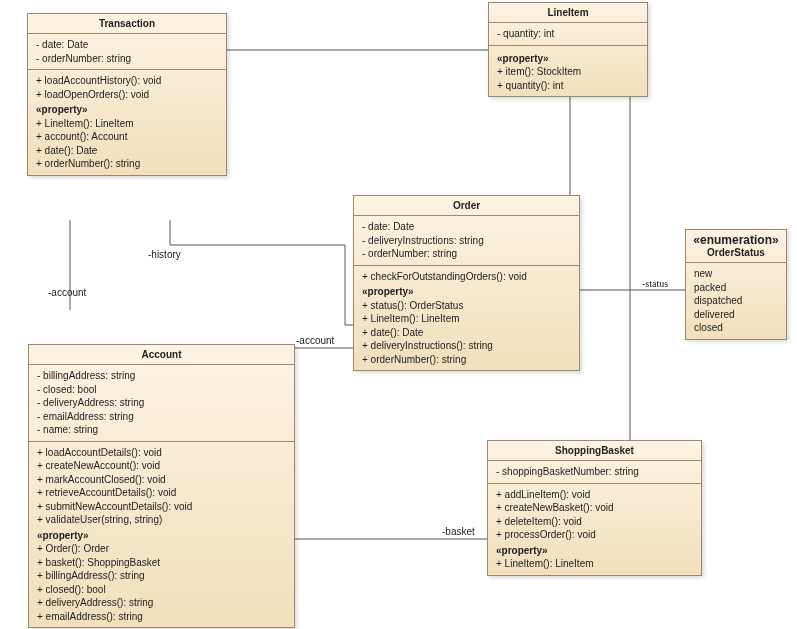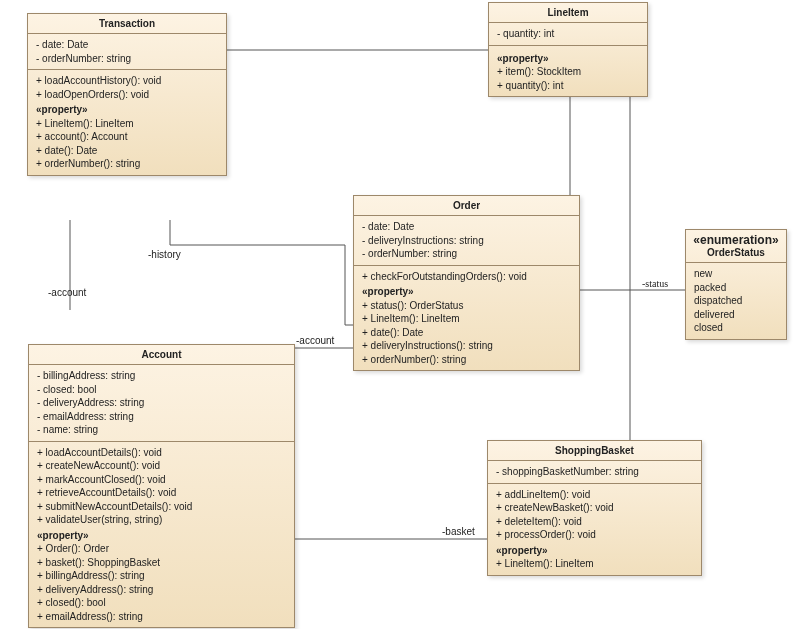--- a/index.html
+++ b/index.html
@@ -180,22 +180,22 @@
         <div class="row">+   markAccountClosed(): void</div>
         <div class="row">+   retrieveAccountDetails(): void</div>
         <div class="row">+   submitNewAccountDetails(): void</div>
         <div class="row">+   validateUser(string, string)</div>
       </div>
     <div class="row stereo-label">«property»</div>
     <div>
         <div class="row">+   Order(): Order</div>
         <div class="row">+   basket(): ShoppingBasket</div>
         <div class="row">+   billingAddress(): string</div>
+        <div class="row">+   closed(): bool</div>
         <div class="row">+   deliveryAddress(): string</div>
-        <div class="row">+   closed(): bool</div>
         <div class="row">+   emailAddress(): string</div>
       </div>
   </div>
 </div>
 
 <div class="class-box" style="left:487px; top:440px; width:213px;">
   <div class="class-title">ShoppingBasket</div>
   <div class="section">
       <div class="row">-   shoppingBasketNumber: string</div>
     </div>

